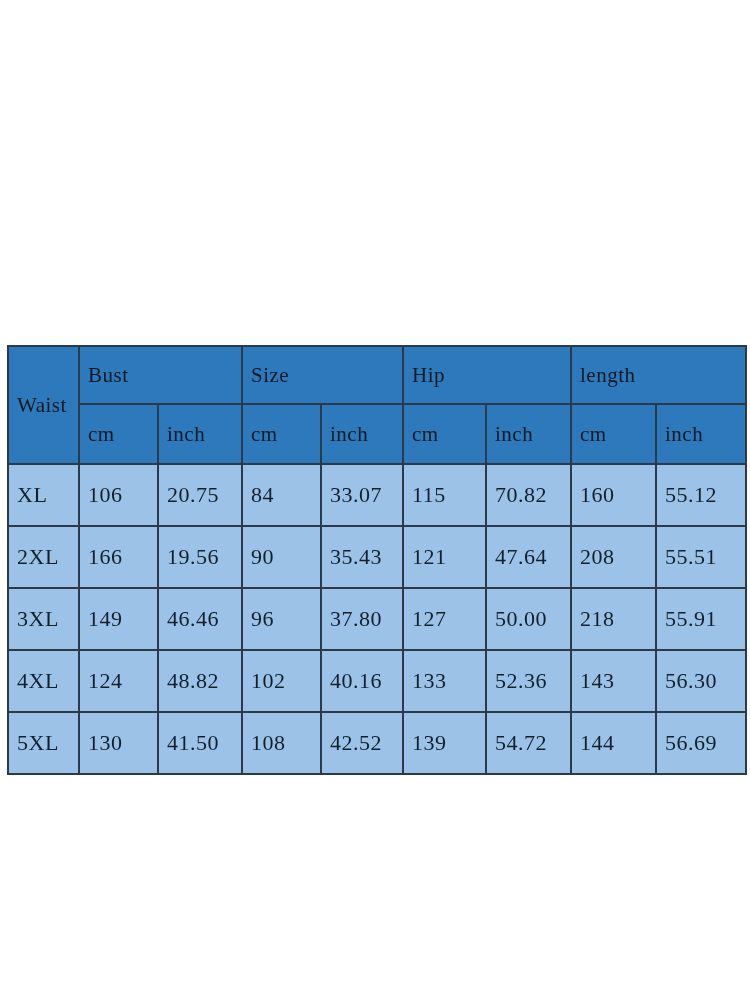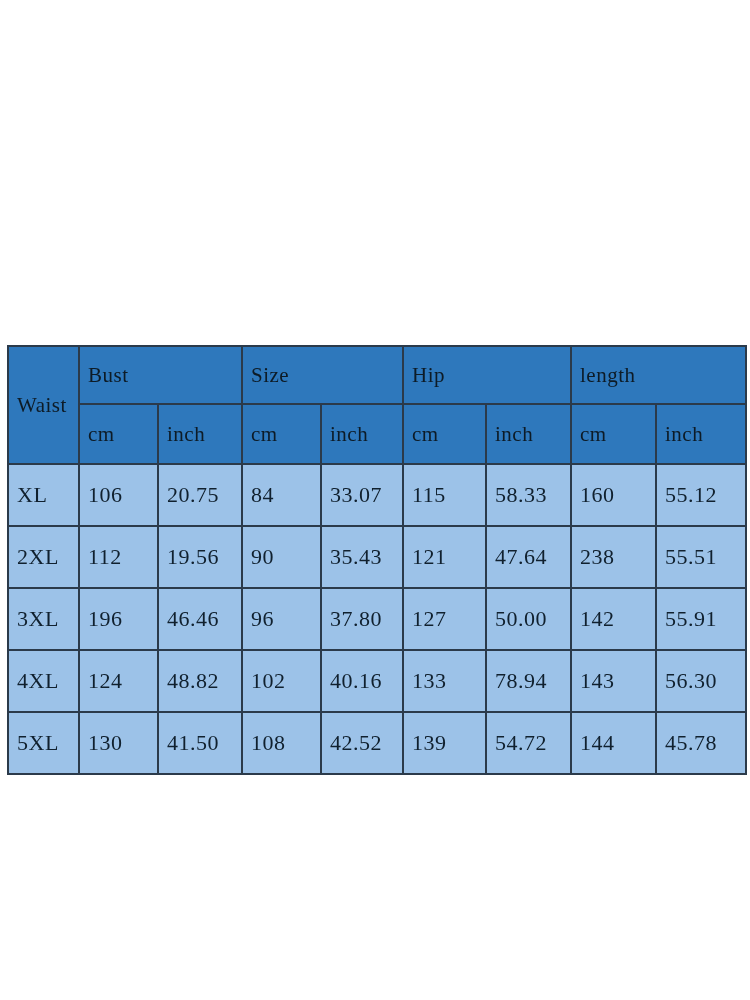--- a/index.html
+++ b/index.html
@@ -126,63 +126,63 @@
     </thead>
 
     <tbody>
       <tr>
         <td class="size-cell">XL</td>
         <td>106</td>
         <td>20.75</td>
         <td>84</td>
         <td>33.07</td>
         <td>115</td>
-        <td>58.33</td>
+        <td>70.82</td>
         <td>160</td>
         <td>55.12</td>
       </tr>
       <tr>
         <td class="size-cell">2XL</td>
-        <td>112</td>
+        <td>166</td>
         <td>19.56</td>
         <td>90</td>
         <td>35.43</td>
         <td>121</td>
         <td>47.64</td>
-        <td>238</td>
+        <td>208</td>
         <td>55.51</td>
       </tr>
       <tr>
         <td class="size-cell">3XL</td>
-        <td>196</td>
+        <td>149</td>
         <td>46.46</td>
         <td>96</td>
         <td>37.80</td>
         <td>127</td>
         <td>50.00</td>
-        <td>142</td>
+        <td>218</td>
         <td>55.91</td>
       </tr>
       <tr>
         <td class="size-cell">4XL</td>
         <td>124</td>
         <td>48.82</td>
         <td>102</td>
         <td>40.16</td>
         <td>133</td>
-        <td>78.94</td>
+        <td>52.36</td>
         <td>143</td>
         <td>56.30</td>
       </tr>
       <tr>
         <td class="size-cell">5XL</td>
         <td>130</td>
         <td>41.50</td>
         <td>108</td>
         <td>42.52</td>
         <td>139</td>
         <td>54.72</td>
         <td>144</td>
-        <td>45.78</td>
+        <td>56.69</td>
       </tr>
     </tbody>
   </table>
 </div>
 
 </body></html>

